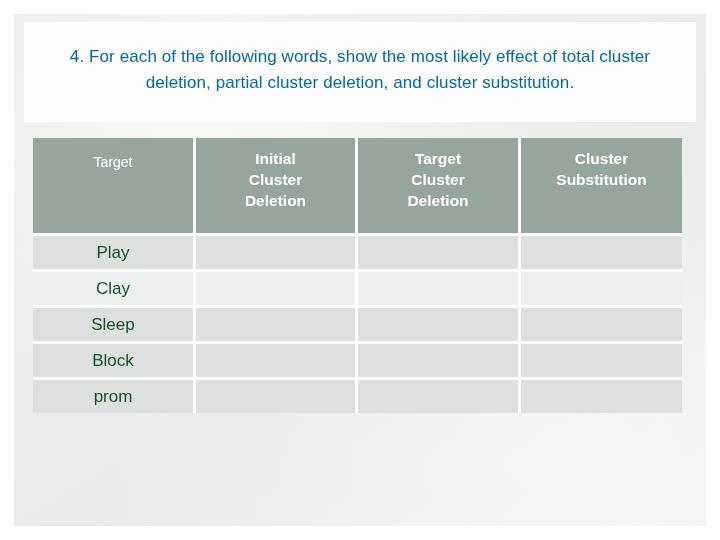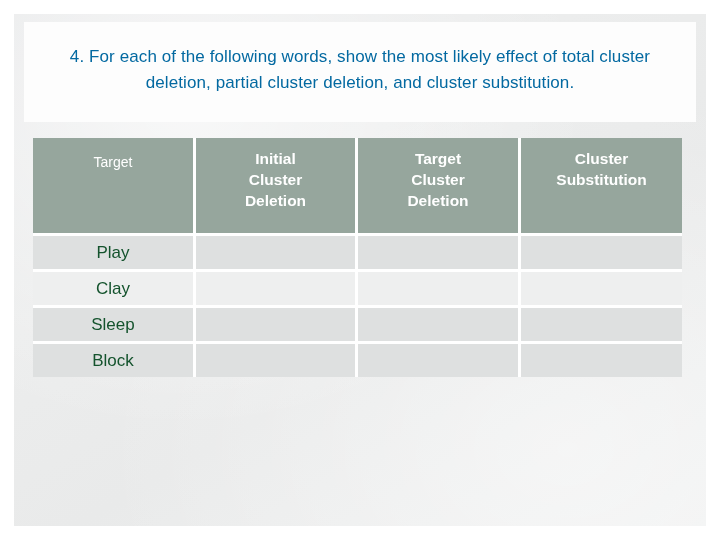--- a/index.html
+++ b/index.html
@@ -180,17 +180,23 @@
 
 
       <tr class="row-dark">
         <td>Block</td>
         <td class="answer-cell"></td>
         <td class="answer-cell"></td>
         <td class="answer-cell"></td>
       </tr>
 
 
+      <tr class="row-dark">
+        <td>prom</td>
+        <td class="answer-cell"></td>
+        <td class="answer-cell"></td>
+        <td class="answer-cell"></td>
+      </tr>
 
     </tbody>
   </table>
 
 </div>
 
 </body></html>

